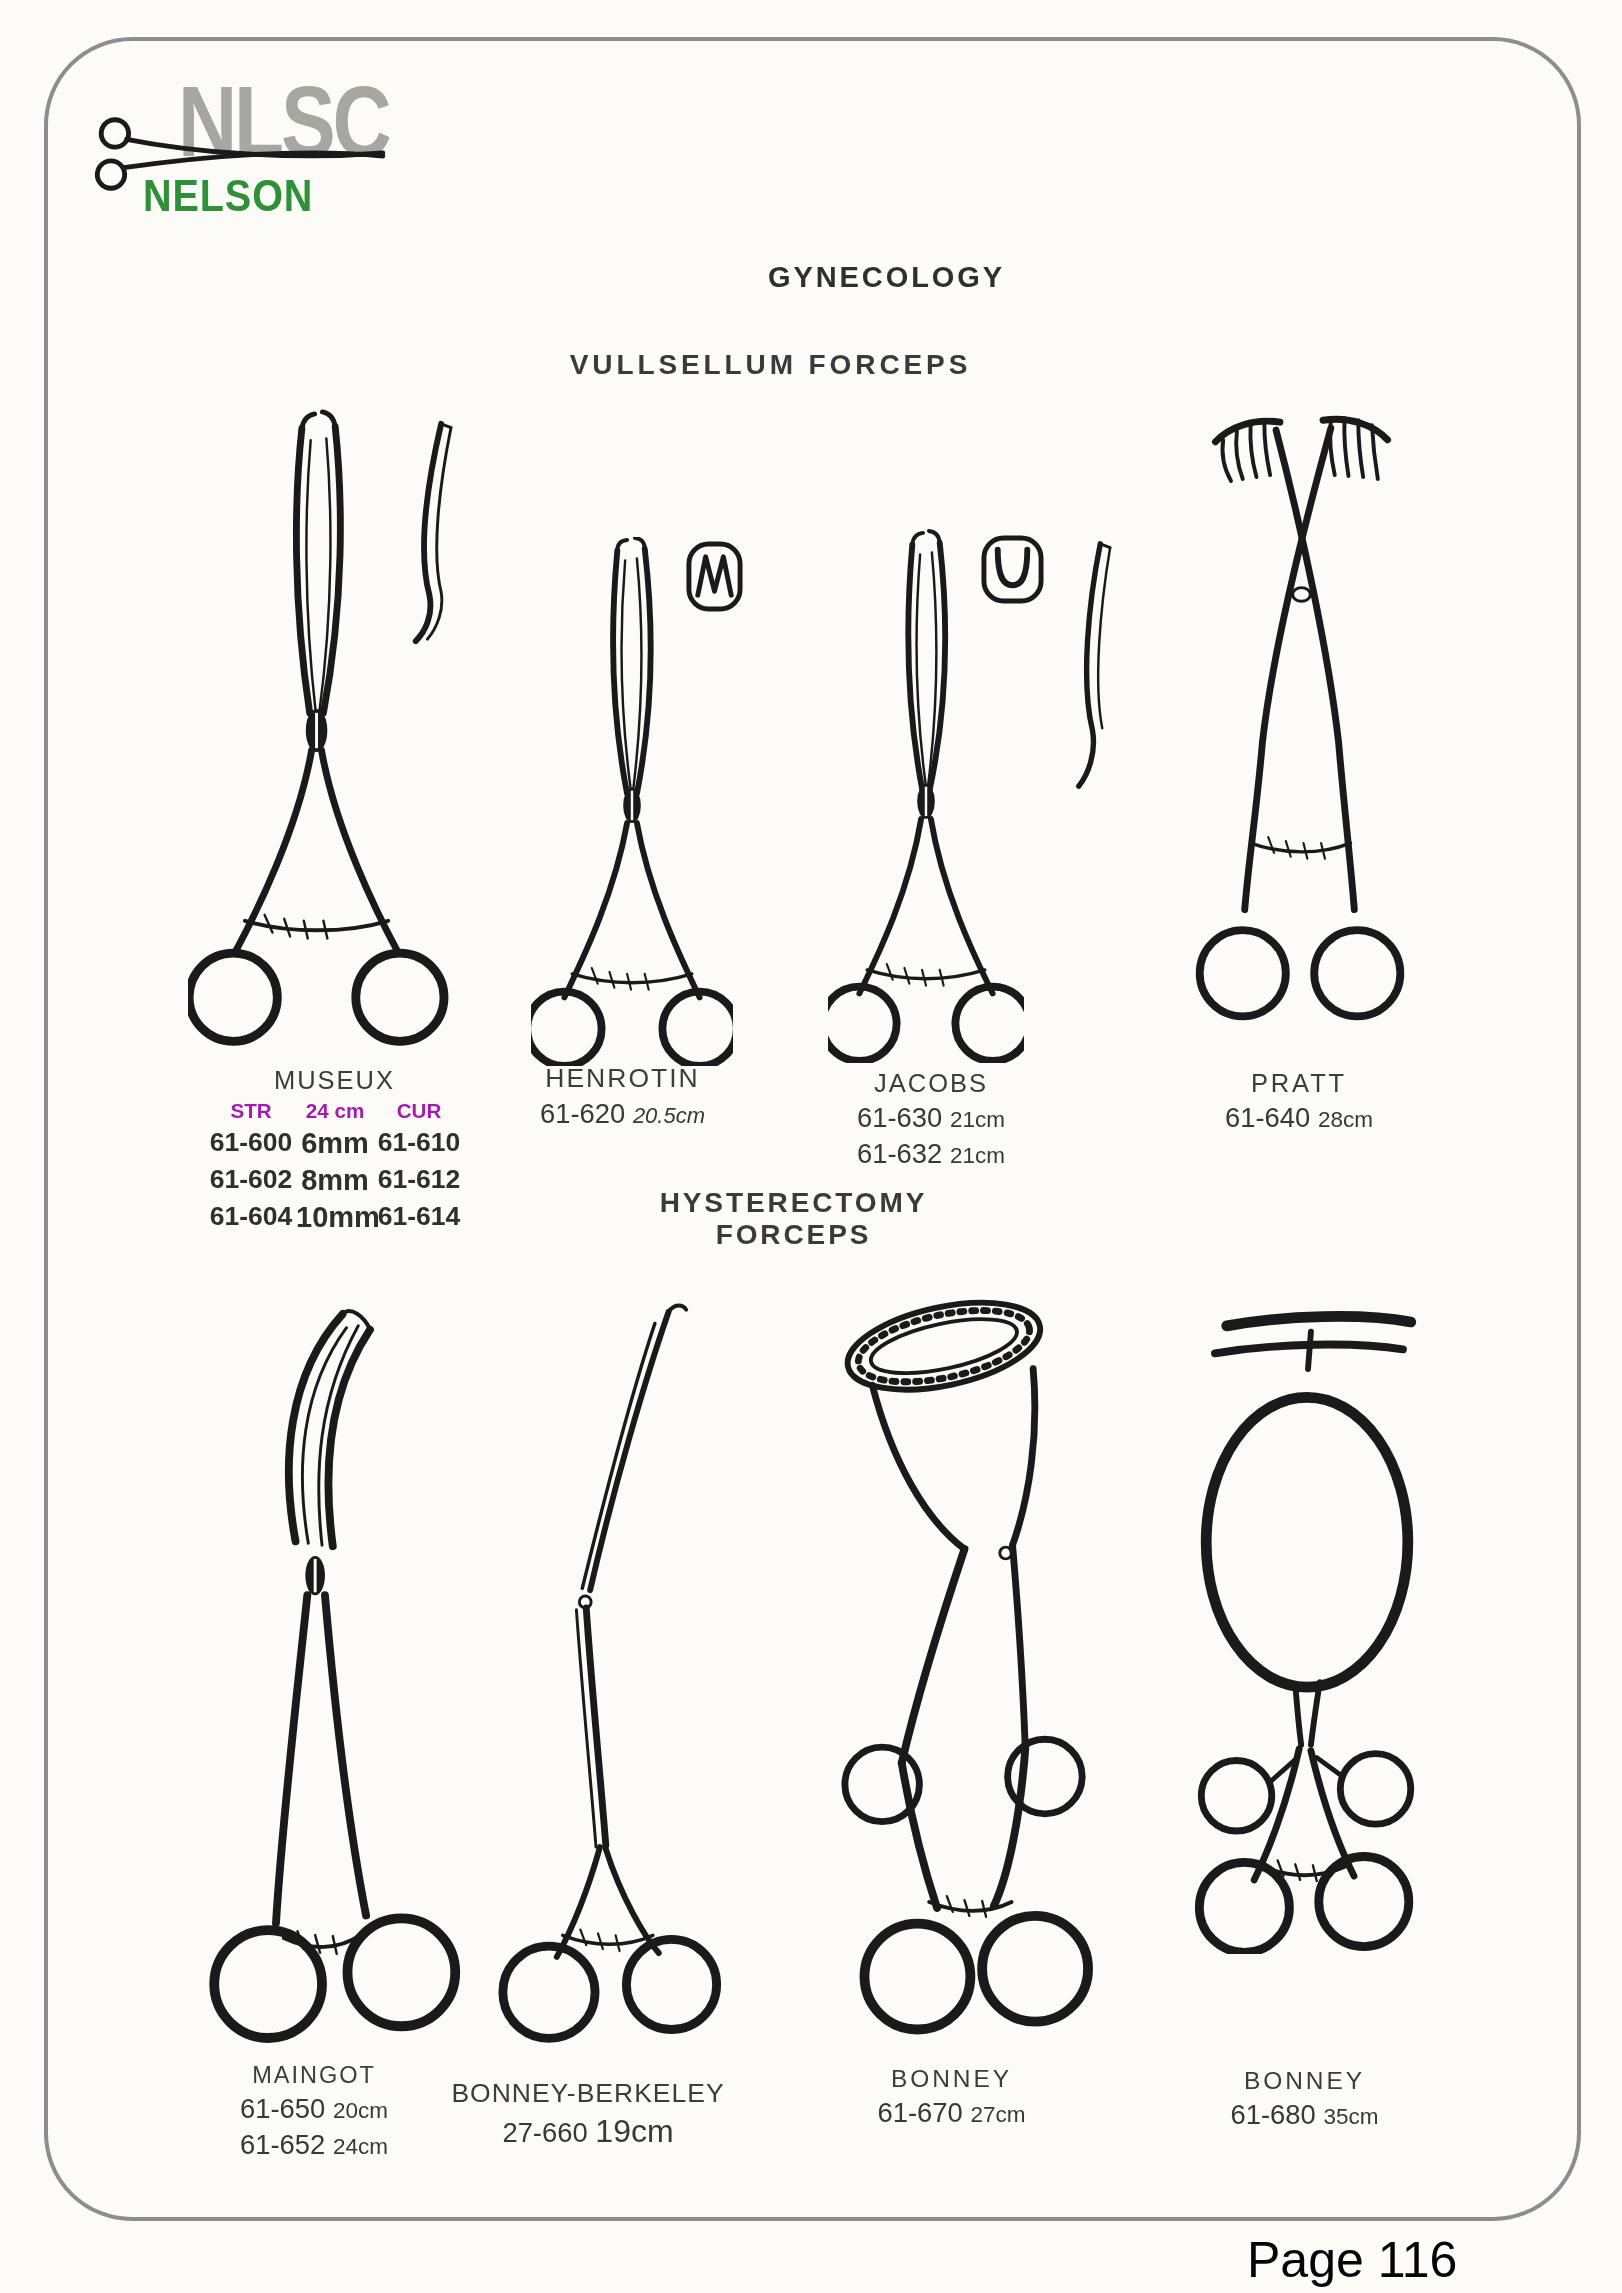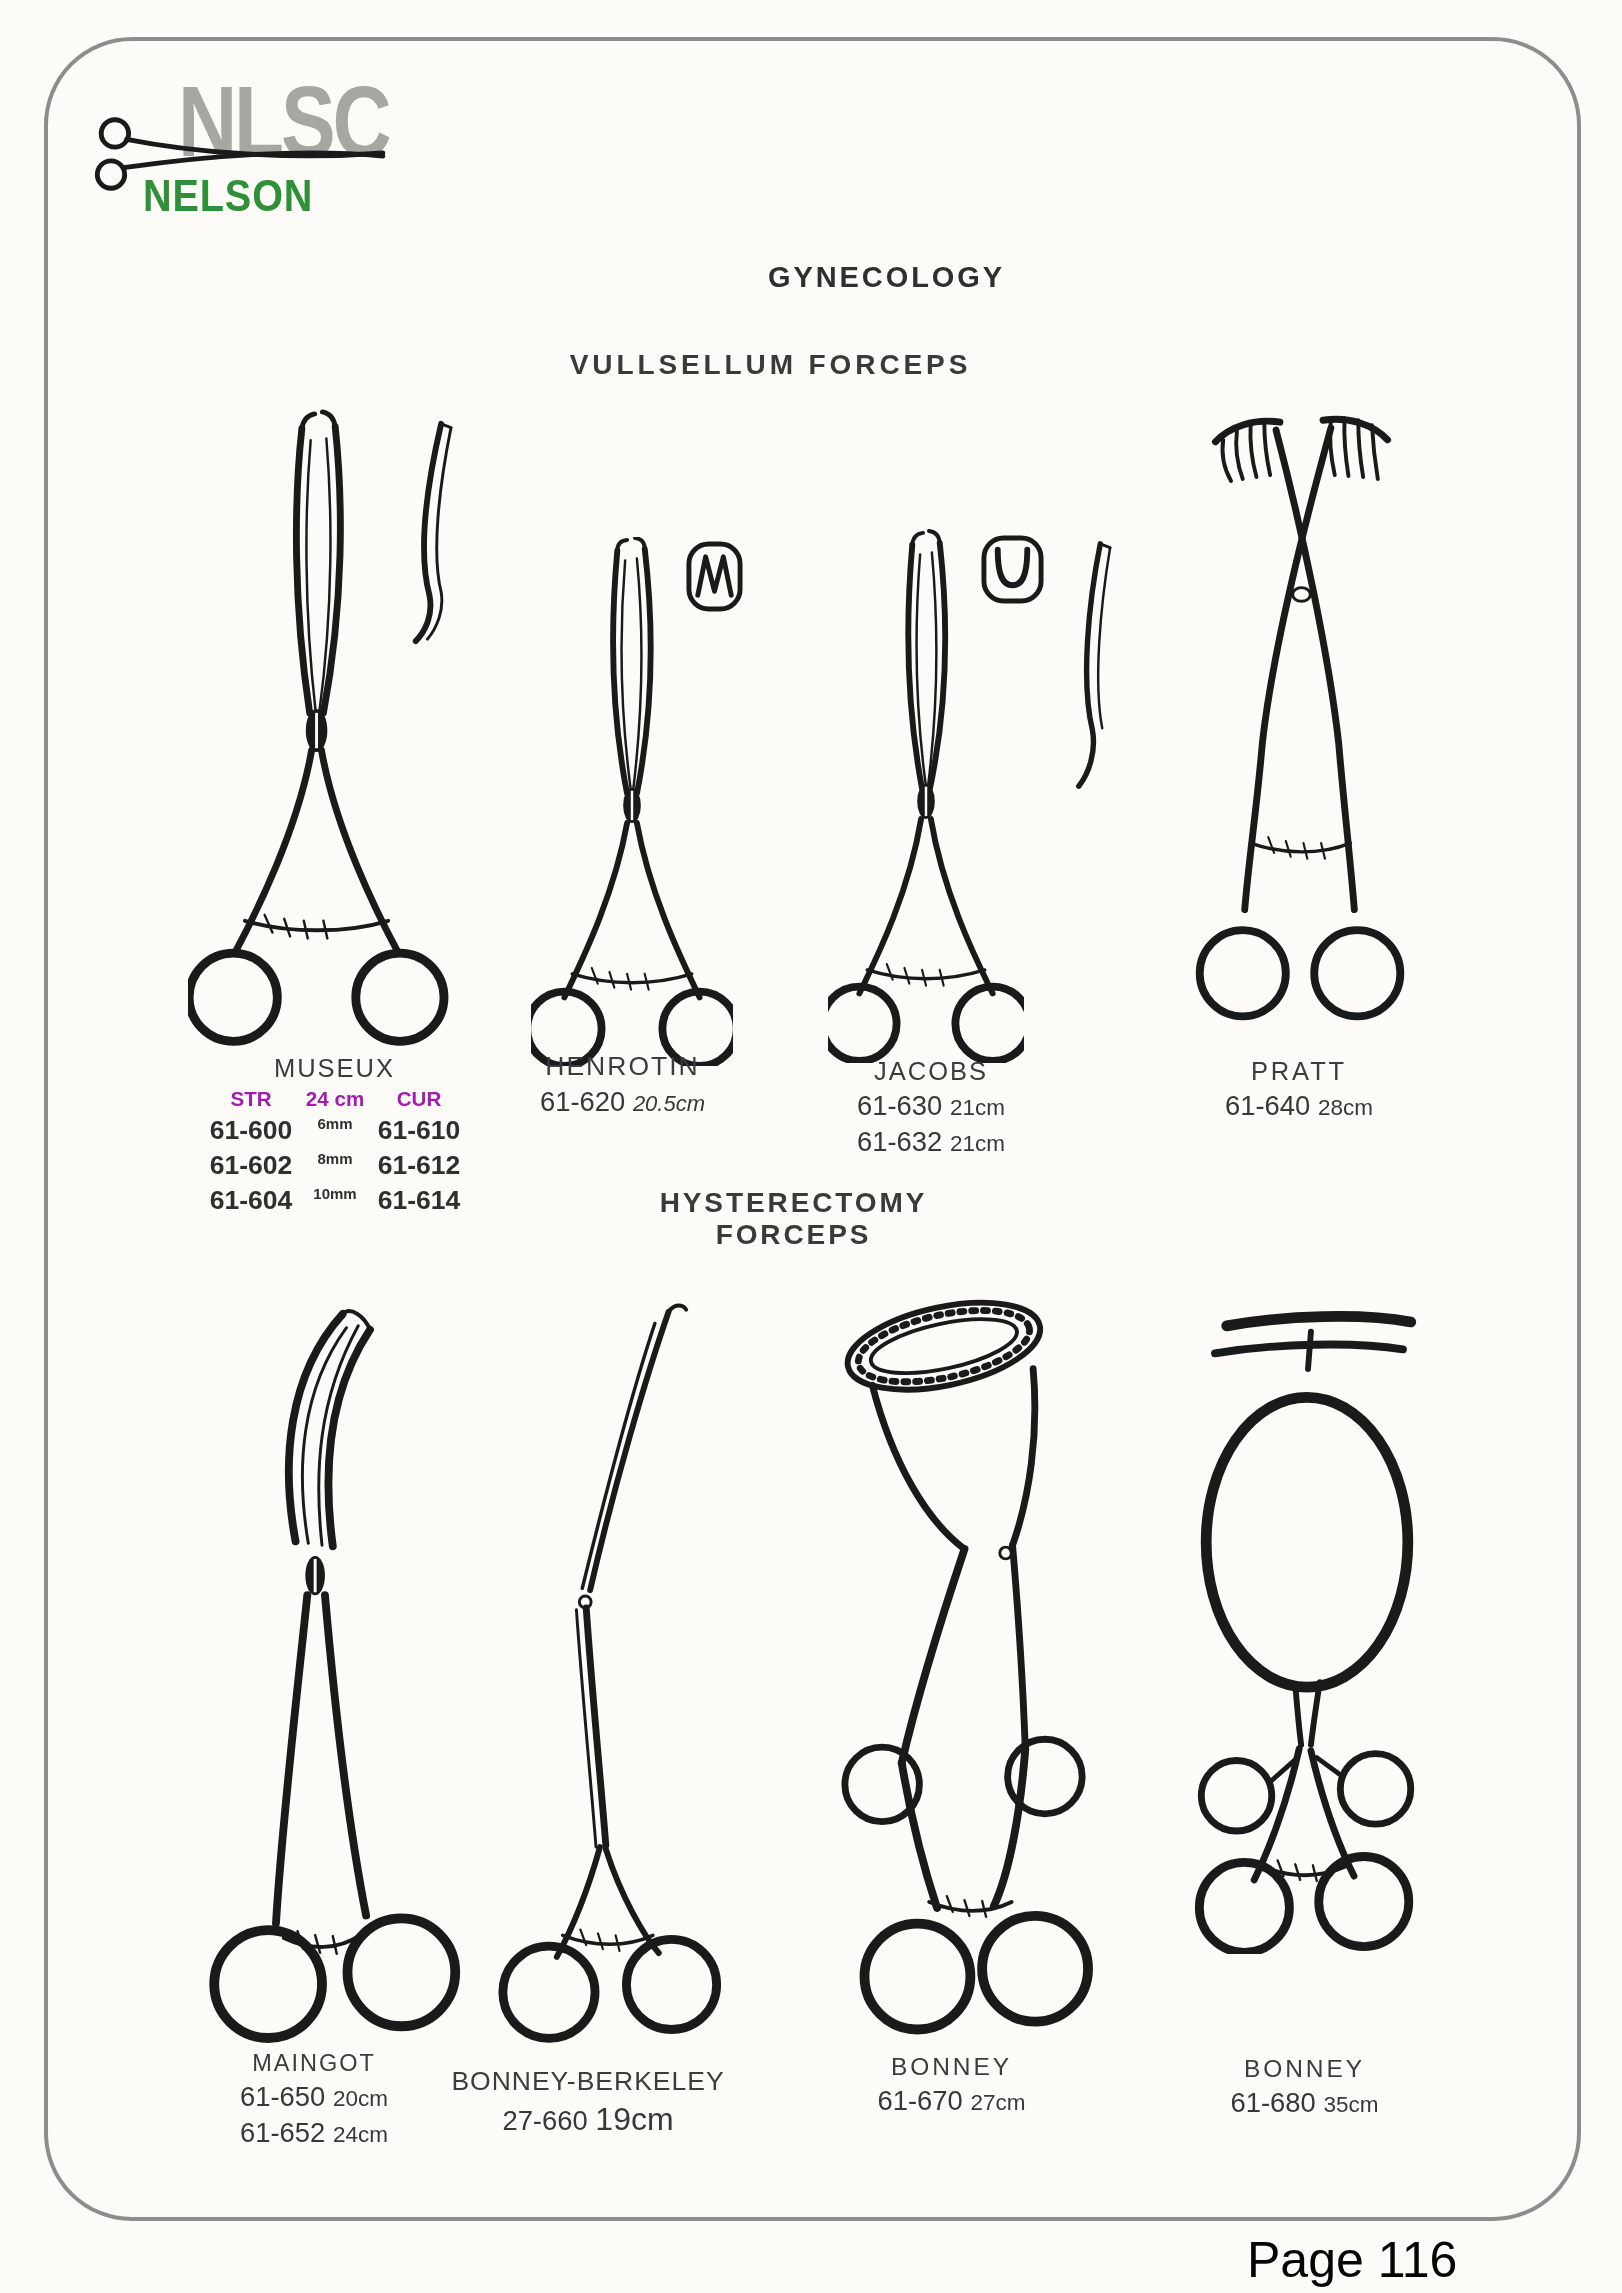--- a/index.html
+++ b/index.html
@@ -25,28 +25,28 @@
     font-size:45px;font-weight:bold;color:#2e9138;
     letter-spacing:1px;transform:scaleX(0.88);transform-origin:left top;
     line-height:1;
   }
   .h-title{
     position:absolute;text-align:center;font-weight:bold;color:#2f2f2f;
   }
   .title-gyn{left:764px;top:261px;width:245px;font-size:29px;letter-spacing:2.9px;}
   .title-vull{left:555px;top:349px;width:431px;font-size:28px;letter-spacing:3.9px;color:#3a3a3a;}
   .title-hyst{left:578px;top:1179px;width:431px;font-size:28px;letter-spacing:2.9px;color:#3a3a3a;margin-top:8px;}
-  .lbl{position:absolute;text-align:center;color:#3a3a3a;}
+  .lbl{position:absolute;text-align:center;color:#3a3a3a;margin-top:12px;}
   .pname{font-size:25.5px;letter-spacing:2px;color:#3c3c3c;}
   .pline{font-size:27.4px;color:#383838;margin-top:3.9px;white-space:nowrap;}
   .pline .sz{font-size:22.5px;}
   .mx-grid{display:grid;grid-template-columns:90px 78px 90px;margin-top:3.9px;}
   .mx-head span{font-size:20.6px;font-weight:bold;color:#a21caf;}
   .mx-row span{font-size:26.5px;font-weight:bold;color:#2f2f2f;white-space:nowrap;}
-  .mx-row .sz{font-size:15px;}
+  .mx-row .sz{font-size:29px;}
   .page-num{
     position:absolute;left:1247px;top:2231px;
     font-size:50px;color:#050505;
   }
   svg .ln{fill:none;stroke:#1a1a1a;stroke-linecap:round;stroke-linejoin:round;}
 </style>
 </head>
 <body>
 
 <div class="border-frame"></div>

